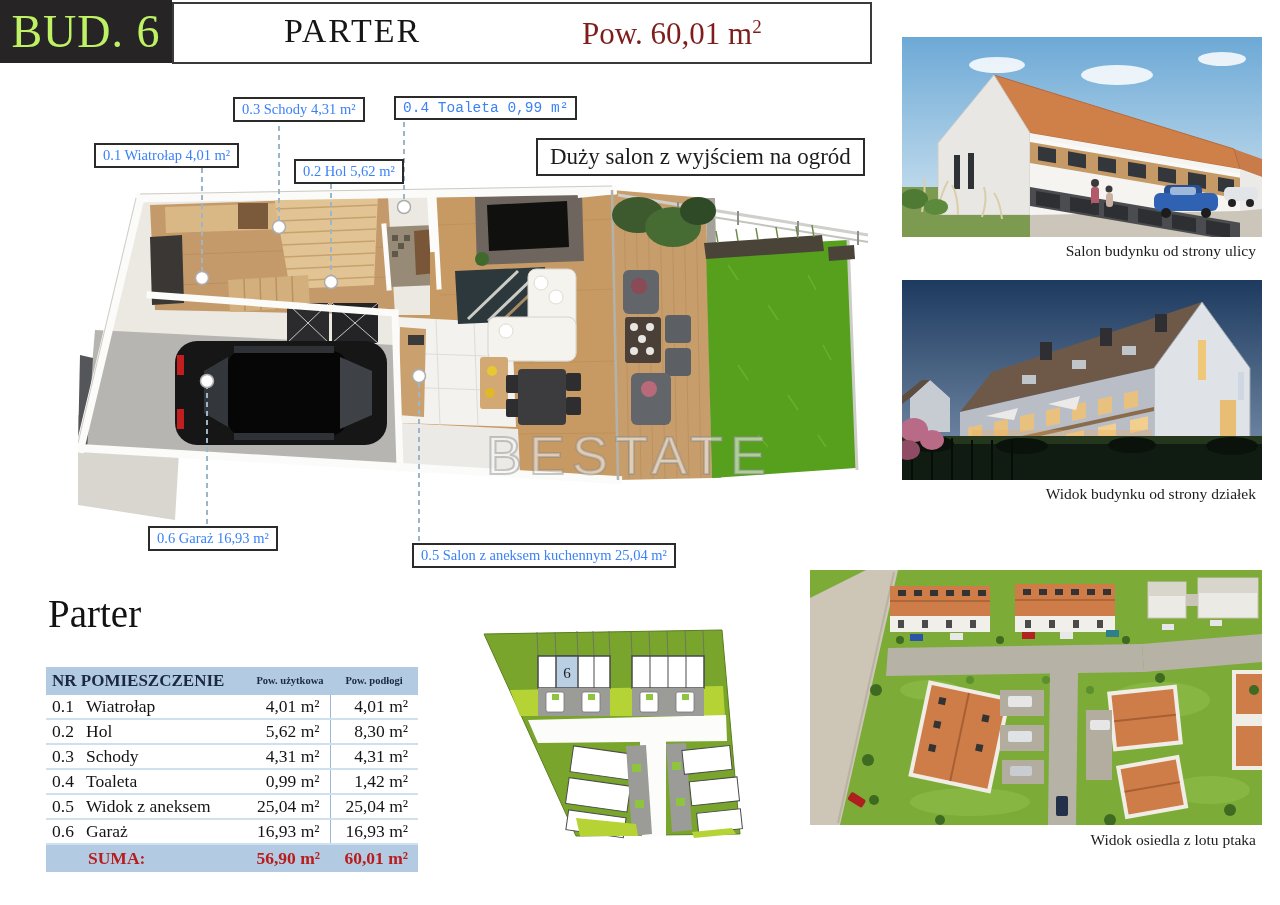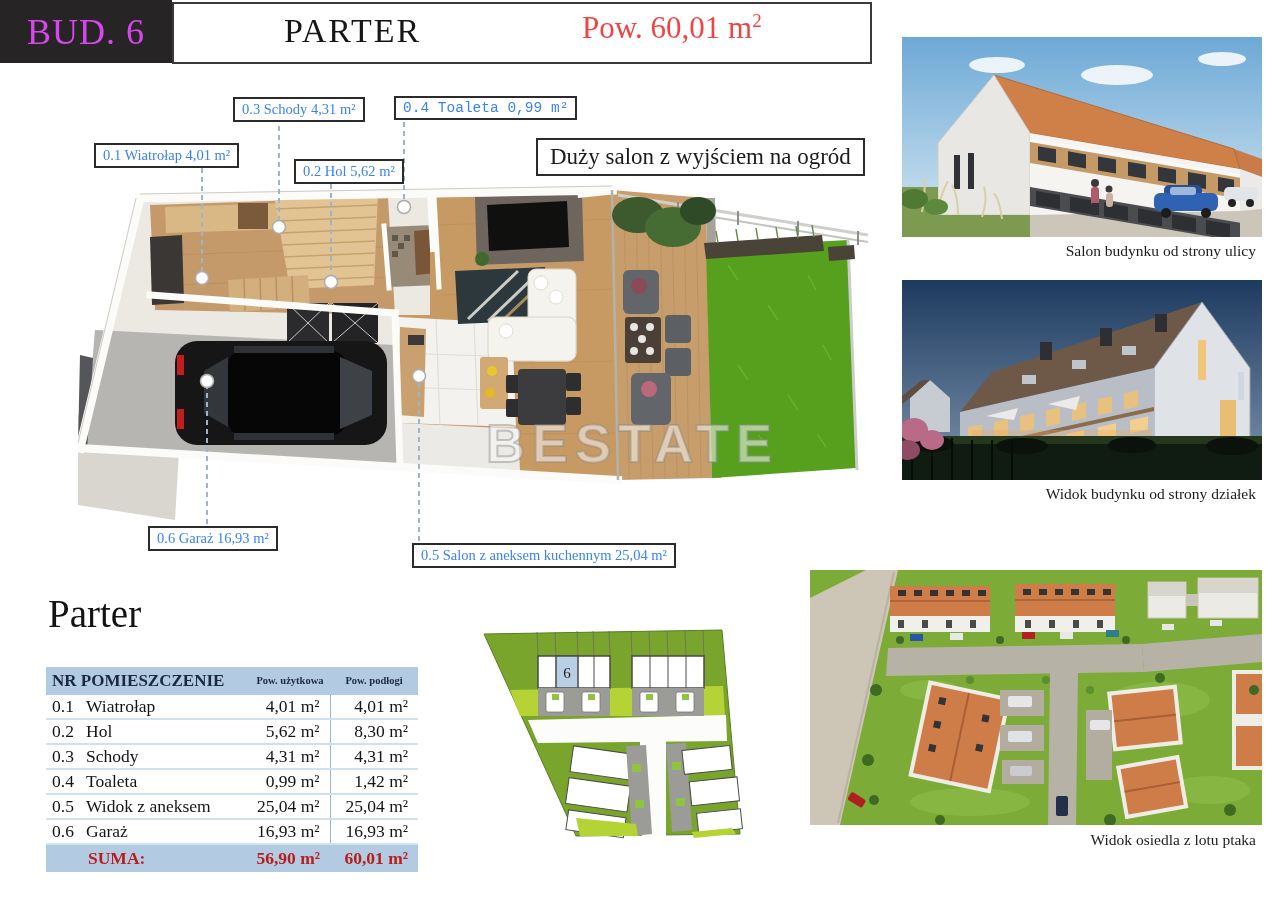--- a/index.html
+++ b/index.html
@@ -2,40 +2,40 @@
 <html><head>
 <meta charset="utf-8">
 <style>
   html,body{margin:0;padding:0;background:#fff;}
   .page{position:relative;width:1280px;height:905px;background:#ffffff;overflow:hidden;
         font-family:"Liberation Serif","DejaVu Serif",serif;color:#1a1a1a;}
 
   
   .hdr-black{position:absolute;left:0;top:0;width:172px;height:63px;background:#262425;
              display:flex;align-items:center;justify-content:center;}
-  .hdr-black span{color:#d946ef;font-size:36px;letter-spacing:1px;}
+  .hdr-black span{color:#bef264;font-size:46px;letter-spacing:1px;}
   .hdr-box{position:absolute;left:172px;top:2px;width:696px;height:58px;background:#fff;
            border:2px solid #3a3a3a;}
   .hdr-floor{position:absolute;left:110px;top:8px;font-size:34px;letter-spacing:2px;color:#161616;}
-  .hdr-area{position:absolute;left:408px;top:6px;font-size:31px;color:#ef4444;}
+  .hdr-area{position:absolute;left:408px;top:12px;font-size:31px;color:#7f1d1d;}
   .hdr-area sup{font-size:19px;}
 
   
   .plabel{position:absolute;background:#fff;border:2px solid #2b2b2b;color:#3b82f6;
           font-size:14.5px;padding:2px 7px;white-space:nowrap;z-index:40;}
   .callout{position:absolute;left:536px;top:138px;background:#fff;border:2px solid #2b2b2b;
            color:#1c1c1c;font-size:23px;padding:4px 12px;white-space:nowrap;z-index:40;}
   .lab-03{left:233px;top:97px;} .lab-04{left:394px;top:96px;font-family:Liberation Mono, monospace;}
   .lab-01{left:94px;top:143px;} .lab-02{left:294px;top:159px;}
   .lab-06{left:148px;top:526px;} .lab-05{left:412px;top:543px;}
 
   .plan-svg{position:absolute;left:78px;top:185px;z-index:10;}
   .leaders{position:absolute;left:0;top:0;z-index:30;pointer-events:none;}
-  .watermark{position:absolute;left:486px;top:412px;z-index:25;
-             font-family:"Liberation Sans","DejaVu Sans",sans-serif;font-weight:bold;
+  .watermark{position:absolute;left:486px;top:424px;z-index:25;
+             font-family:"Liberation Sans","DejaVu Sans",sans-serif;font-weight:normal;
              font-size:54px;letter-spacing:7px;color:rgba(245,245,245,0.55);
              -webkit-text-stroke:2px rgba(135,135,135,0.45);}
 
   
   .tbl-wrap{position:absolute;left:46px;top:594px;width:372px;z-index:20;}
   .tbl-title{font-size:39px;color:#121212;line-height:1.05;margin:0 0 5px 2px;}
   table.areas{width:372px;border-collapse:collapse;font-family:"Liberation Serif","DejaVu Serif",serif;margin-top:32px;}
   table.areas th{background:#b3cbe2;color:#1b2940;}
   th.h-room{width:204px;text-align:left;font-size:17px;padding:4px 0 4px 6px;}
   th.h-sm{font-size:10.5px;line-height:1.15;text-align:center;padding:2px 0;}

